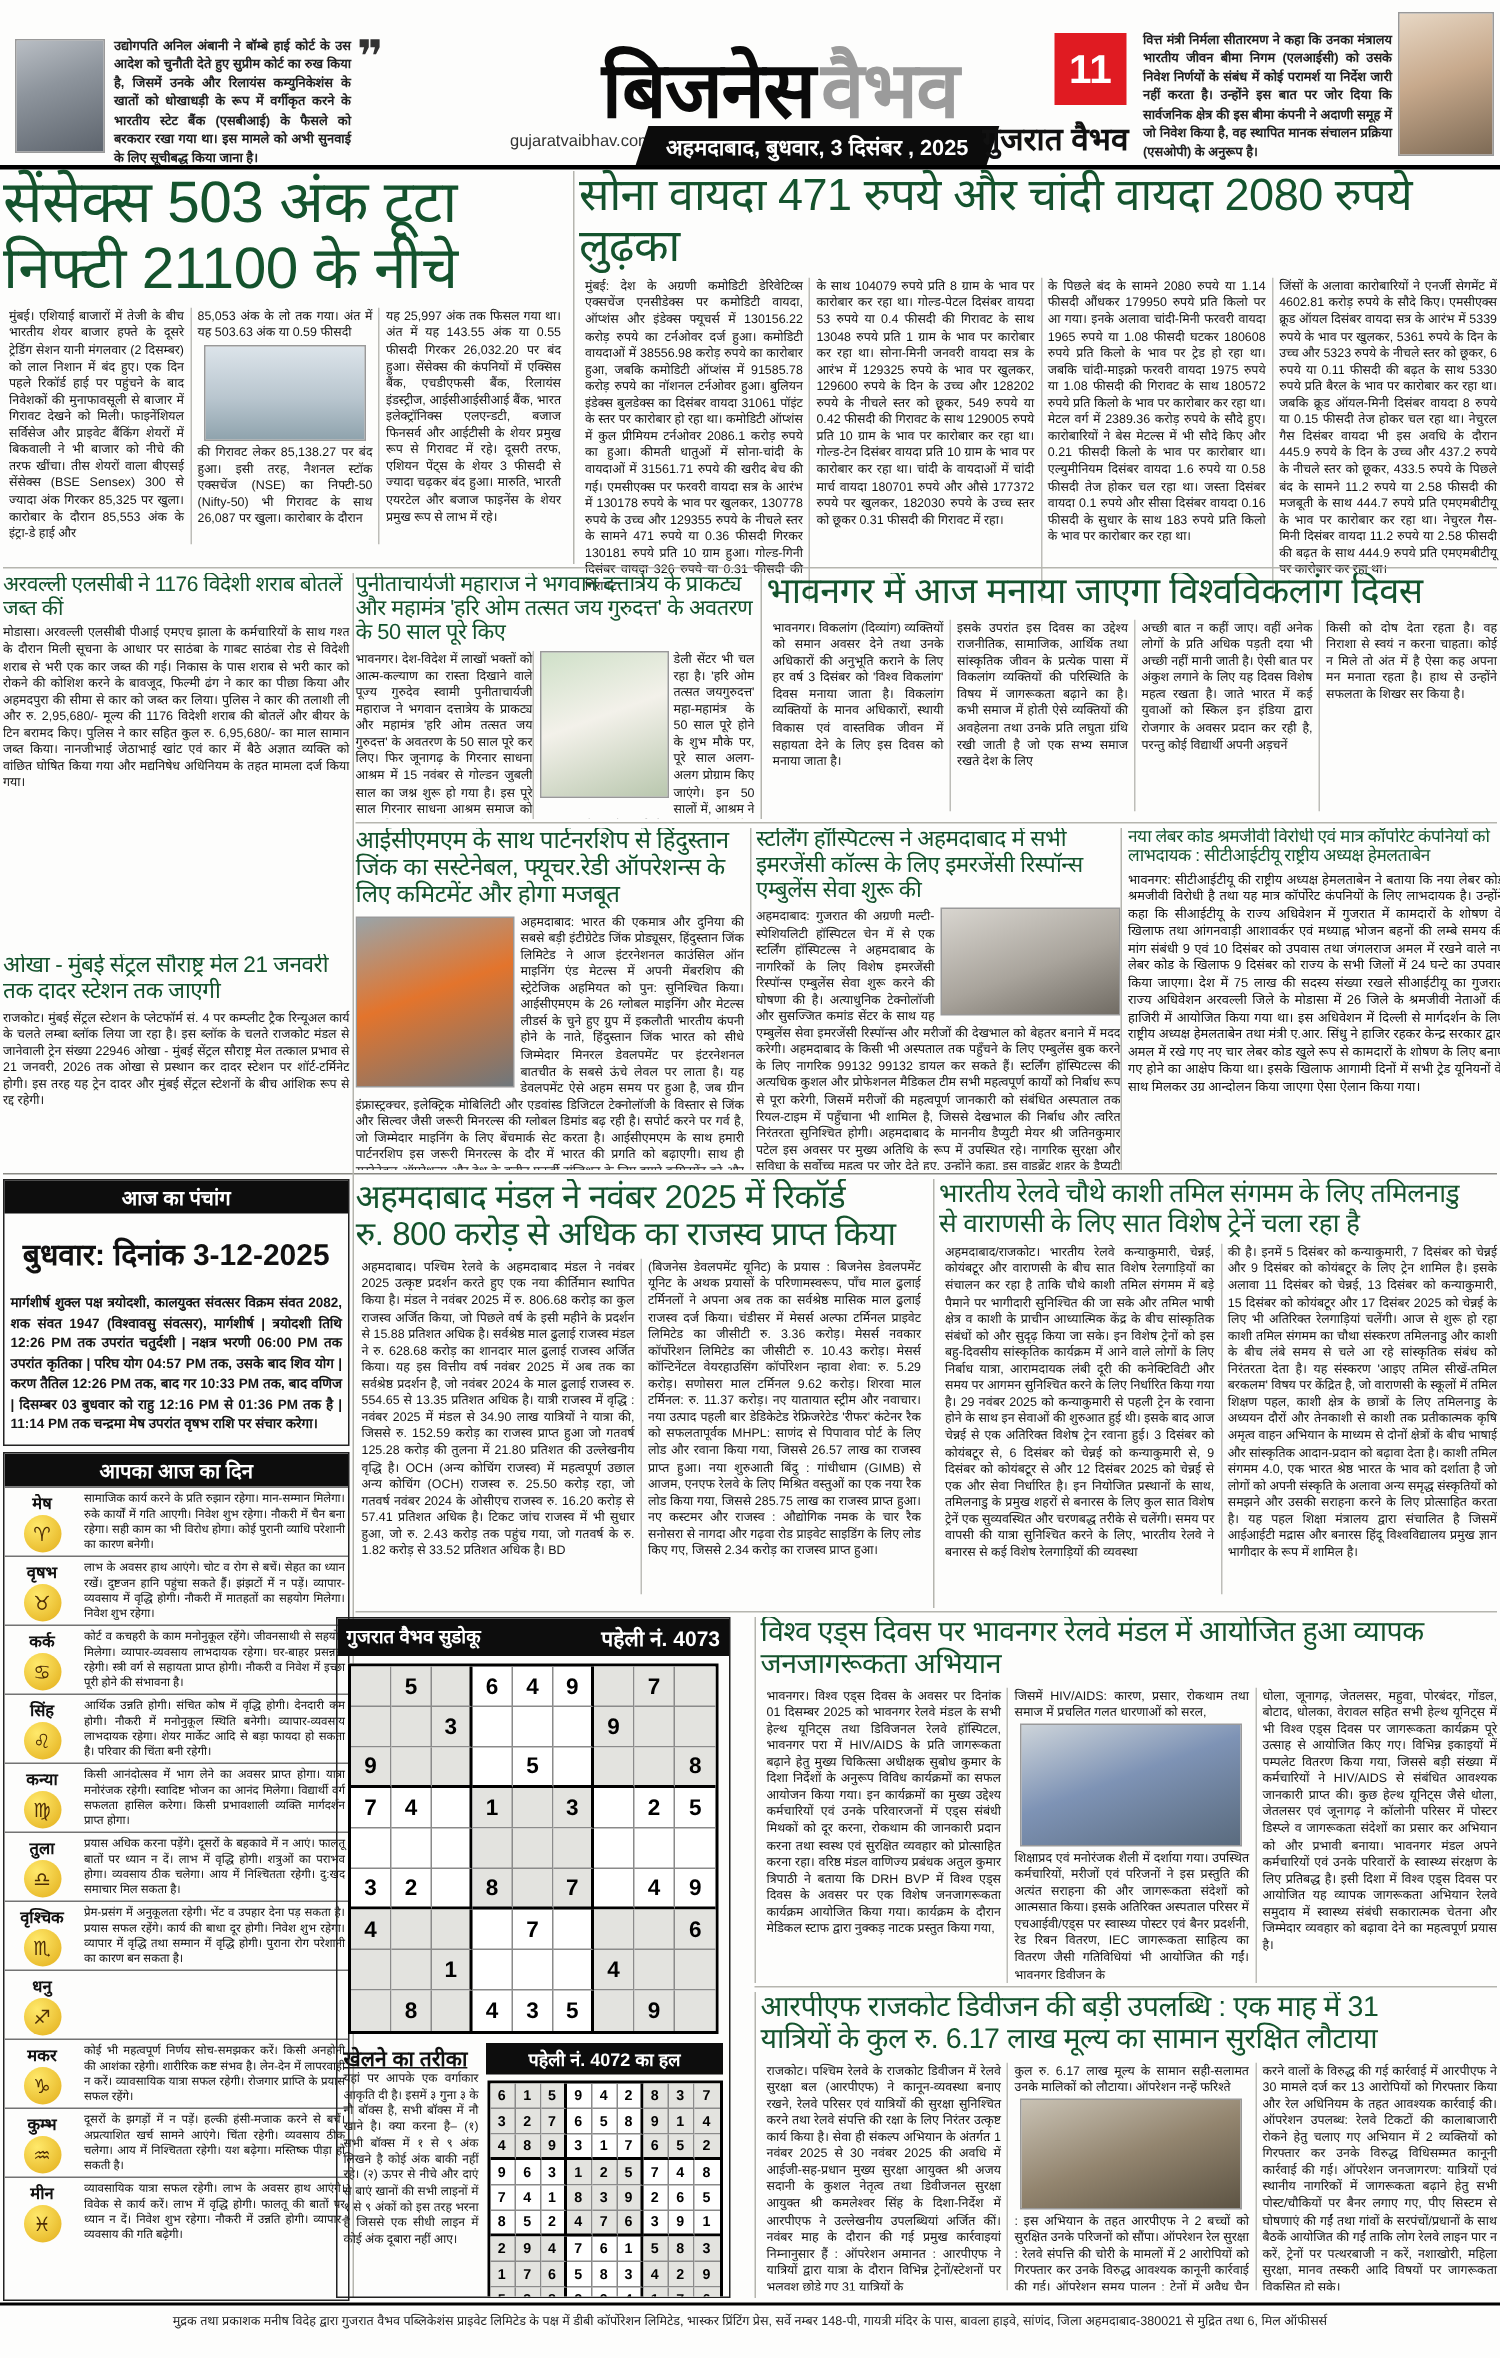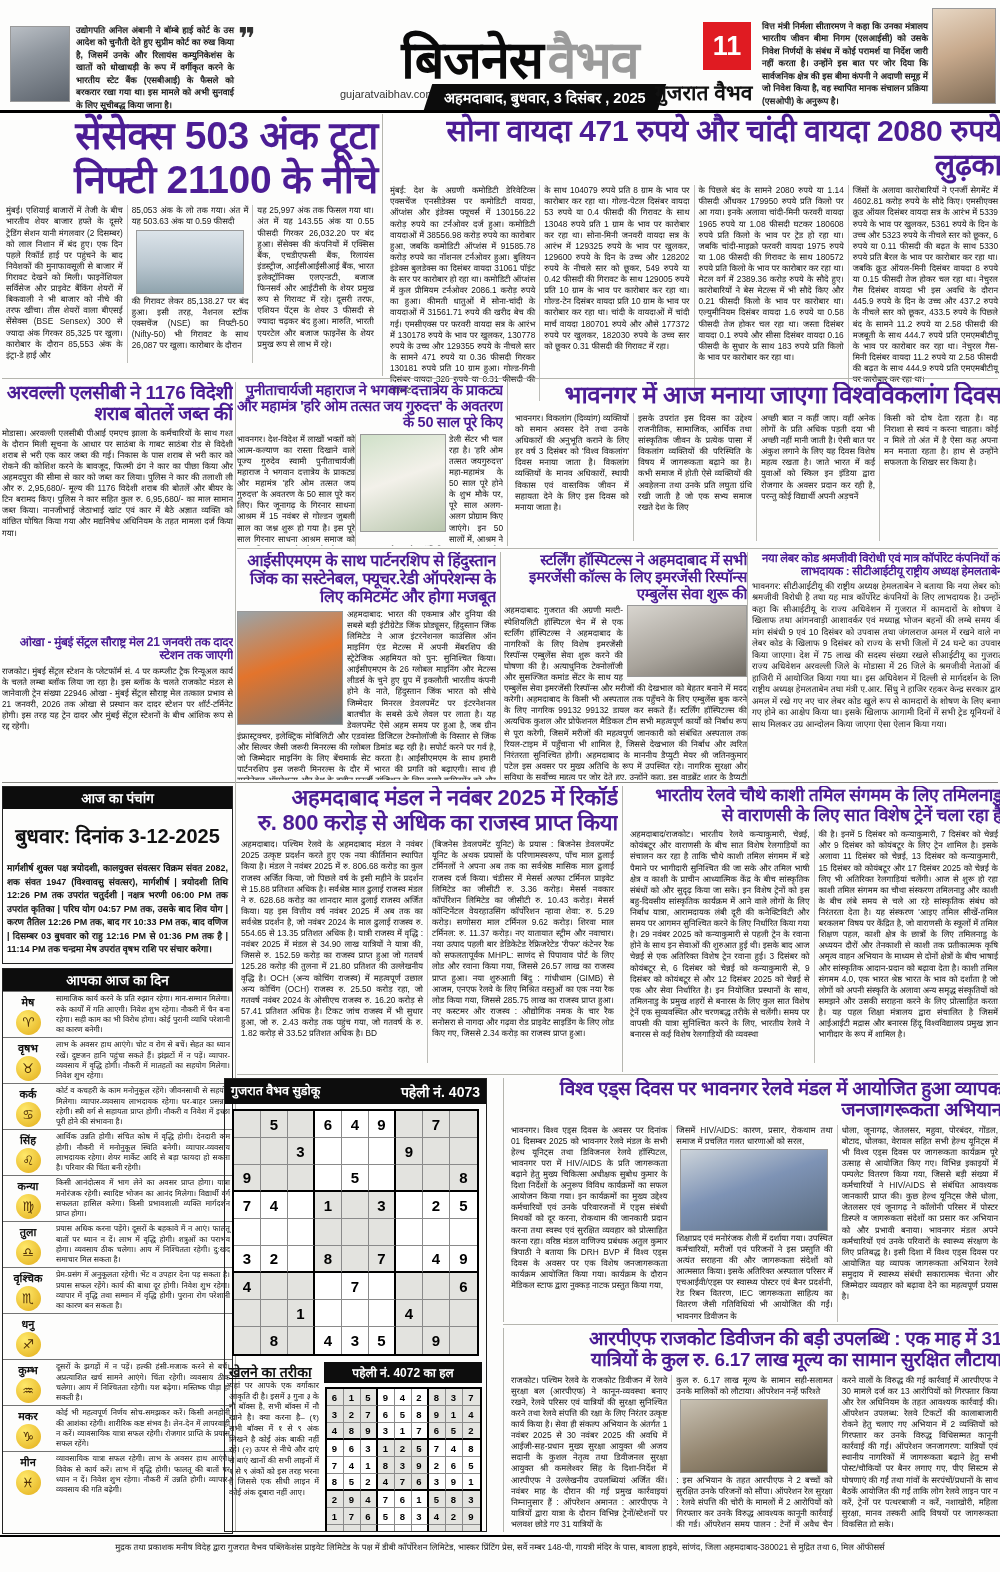--- a/index.html
+++ b/index.html
@@ -1,20 +1,20 @@
 <!DOCTYPE html>
 <html><head>
 <meta charset="utf-8">
 <style>
   html,body{margin:0;padding:0;background:#888}
   #page{position:relative;width:1000px;height:1572px;background:#fdfdfc;margin:0 auto;
         font-family:"Liberation Sans","DejaVu Sans",sans-serif;color:#111;overflow:hidden}
   .abs{position:absolute}
   .bt{font-size:8.3px;line-height:1.34;text-align:justify;color:#141414}
-  .hl{font-weight:700;color:#4c1d95;text-align:right;line-height:1.12;letter-spacing:-.3px}
+  .hl{font-weight:400;color:#14532d;text-align:left;line-height:1.12;letter-spacing:-.3px}
   .cols{display:flex}
   .cols>div{flex:1;padding:0 4px}
   .cols>div+div{border-left:1px solid #bdbdb8}
   .photo{background:#cfcfc9;border:1px solid #999}
   .vline{position:absolute;width:1px;background:#b5b5ae}
   .hline{position:absolute;height:1px;background:#b5b5ae}
   
   .mast1{font-weight:800;font-size:52px;color:#0a0a0a;letter-spacing:-1px}
   .mast2{font-weight:800;font-size:52px;color:#9b9b9b;letter-spacing:-1px}
   .banner{background:#0c0c0c;color:#fff;font-weight:700;font-size:14.5px;padding:3px 16px;
@@ -89,25 +89,25 @@
       <div class="bt">मुंबई: देश के अग्रणी कमोडिटी डेरिवेटिव्स एक्सचेंज एनसीडेक्स पर कमोडिटी वायदा, ऑप्शंस और इंडेक्स फ्यूचर्स में 130156.22 करोड़ रुपये का टर्नओवर दर्ज हुआ। कमोडिटी वायदाओं में 38556.98 करोड़ रुपये का कारोबार हुआ, जबकि कमोडिटी ऑप्शंस में 91585.78 करोड़ रुपये का नॉशनल टर्नओवर हुआ। बुलियन इंडेक्स बुलडेक्स का दिसंबर वायदा 31061 पॉइंट के स्तर पर कारोबार हो रहा था। कमोडिटी ऑप्शंस में कुल प्रीमियम टर्नओवर 2086.1 करोड़ रुपये का हुआ। कीमती धातुओं में सोना-चांदी के वायदाओं में 31561.71 रुपये की खरीद बेच की गई। एमसीएक्स पर फरवरी वायदा सत्र के आरंभ में 130178 रुपये के भाव पर खुलकर, 130778 रुपये के उच्च और 129355 रुपये के नीचले स्तर के सामने 471 रुपये या 0.36 फीसदी गिरकर 130181 रुपये प्रति 10 ग्राम हुआ। गोल्ड-गिनी दिसंबर वायदा 326 रुपये या 0.31 फीसदी की गिरावट</div>
       <div class="bt">के साथ 104079 रुपये प्रति 8 ग्राम के भाव पर कारोबार कर रहा था। गोल्ड-पेटल दिसंबर वायदा 53 रुपये या 0.4 फीसदी की गिरावट के साथ 13048 रुपये प्रति 1 ग्राम के भाव पर कारोबार कर रहा था। सोना-मिनी जनवरी वायदा सत्र के आरंभ में 129325 रुपये के भाव पर खुलकर, 129600 रुपये के दिन के उच्च और 128202 रुपये के नीचले स्तर को छूकर, 549 रुपये या 0.42 फीसदी की गिरावट के साथ 129005 रुपये प्रति 10 ग्राम के भाव पर कारोबार कर रहा था। गोल्ड-टेन दिसंबर वायदा प्रति 10 ग्राम के भाव पर कारोबार कर रहा था। चांदी के वायदाओं में चांदी मार्च वायदा 180701 रुपये और औसे 177372 रुपये पर खुलकर, 182030 रुपये के उच्च स्तर को छूकर 0.31 फीसदी की गिरावट में रहा।</div>
       <div class="bt">के पिछले बंद के सामने 2080 रुपये या 1.14 फीसदी औंधकर 179950 रुपये प्रति किलो पर आ गया। इनके अलावा चांदी-मिनी फरवरी वायदा 1965 रुपये या 1.08 फीसदी घटकर 180608 रुपये प्रति किलो के भाव पर ट्रेड हो रहा था। जबकि चांदी-माइक्रो फरवरी वायदा 1975 रुपये या 1.08 फीसदी की गिरावट के साथ 180572 रुपये प्रति किलो के भाव पर कारोबार कर रहा था। मेटल वर्ग में 2389.36 करोड़ रुपये के सौदे हुए। कारोबारियों ने बेस मेटल्स में भी सौदे किए और 0.21 फीसदी किलो के भाव पर कारोबार था। एल्युमीनियम दिसंबर वायदा 1.6 रुपये या 0.58 फीसदी तेज होकर चल रहा था। जस्ता दिसंबर वायदा 0.1 रुपये और सीसा दिसंबर वायदा 0.16 फीसदी के सुधार के साथ 183 रुपये प्रति किलो के भाव पर कारोबार कर रहा था।</div>
       <div class="bt">जिंसों के अलावा कारोबारियों ने एनर्जी सेगमेंट में 4602.81 करोड़ रुपये के सौदे किए। एमसीएक्स क्रूड ऑयल दिसंबर वायदा सत्र के आरंभ में 5339 रुपये के भाव पर खुलकर, 5361 रुपये के दिन के उच्च और 5323 रुपये के नीचले स्तर को छूकर, 6 रुपये या 0.11 फीसदी की बढ़त के साथ 5330 रुपये प्रति बैरल के भाव पर कारोबार कर रहा था। जबकि क्रूड ऑयल-मिनी दिसंबर वायदा 8 रुपये या 0.15 फीसदी तेज होकर चल रहा था। नेचुरल गैस दिसंबर वायदा भी इस अवधि के दौरान 445.9 रुपये के दिन के उच्च और 437.2 रुपये के नीचले स्तर को छूकर, 433.5 रुपये के पिछले बंद के सामने 11.2 रुपये या 2.58 फीसदी की मजबूती के साथ 444.7 रुपये प्रति एमएमबीटीयू के भाव पर कारोबार कर रहा था। नेचुरल गैस-मिनी दिसंबर वायदा 11.2 रुपये या 2.58 फीसदी की बढ़त के साथ 444.9 रुपये प्रति एमएमबीटीयू पर कारोबार कर रहा था।</div>
     </div>
   </section>
 
   <div class="hline" style="left:2px;top:378px;width:996px"></div>
 
   <section class="abs" style="left:2px;top:382px;width:231px;height:256px;overflow:hidden">
-    <div class="hl" style="font-size:19px">अरवल्ली एलसीबी ने 1176 विदेशी शराब बोतलें जब्त कीं</div>
+    <div class="hl" style="font-size:14px">अरवल्ली एलसीबी ने 1176 विदेशी शराब बोतलें जब्त कीं</div>
     <div class="bt" style="margin-top:3px">मोडासा। अरवल्ली एलसीबी पीआई एमएच झाला के कर्मचारियों के साथ गश्त के दौरान मिली सूचना के आधार पर साठंबा के गाबट साठंबा रोड से विदेशी शराब से भरी एक कार जब्त की गई। निकास के पास शराब से भरी कार को रोकने की कोशिश करने के बावजूद, फिल्मी ढंग ने कार का पीछा किया और अहमदपुरा की सीमा से कार को जब्त कर लिया। पुलिस ने कार की तलाशी ली और रु. 2,95,680/- मूल्य की 1176 विदेशी शराब की बोतलें और बीयर के टिन बरामद किए। पुलिस ने कार सहित कुल रु. 6,95,680/- का माल सामान जब्त किया। नानजीभाई जेठाभाई खांट एवं कार में बैठे अज्ञात व्यक्ति को वांछित घोषित किया गया और मद्यनिषेध अधिनियम के तहत मामला दर्ज किया गया।</div>
   </section>
   <section class="abs" style="left:2px;top:636px;width:231px;height:146px;overflow:hidden">
-    <div class="hl" style="font-size:12px">ओखा - मुंबई सेंट्रल सौराष्ट्र मेल 21 जनवरी तक दादर स्टेशन तक जाएगी</div>
+    <div class="hl" style="font-size:15px">ओखा - मुंबई सेंट्रल सौराष्ट्र मेल 21 जनवरी तक दादर स्टेशन तक जाएगी</div>
     <div class="bt" style="margin-top:3px">राजकोट। मुंबई सेंट्रल स्टेशन के प्लेटफॉर्म सं. 4 पर कम्प्लीट ट्रैक रिन्यूअल कार्य के चलते लम्बा ब्लॉक लिया जा रहा है। इस ब्लॉक के चलते राजकोट मंडल से जानेवाली ट्रेन संख्या 22946 ओखा - मुंबई सेंट्रल सौराष्ट्र मेल तत्काल प्रभाव से 21 जनवरी, 2026 तक ओखा से प्रस्थान कर दादर स्टेशन पर शॉर्ट-टर्मिनेट होगी। इस तरह यह ट्रेन दादर और मुंबई सेंट्रल स्टेशनों के बीच आंशिक रूप से रद्द रहेगी।</div>
   </section>
 
   <section class="abs" style="left:237px;top:382px;width:266px;height:164px;overflow:hidden">
     <div class="hl" style="font-size:14.5px">पुनीताचार्यजी महाराज ने भगवान दत्तात्रेय के प्राकट्य और महामंत्र 'हरि ओम तत्सत जय गुरुदत्त' के अवतरण के 50 साल पूरे किए</div>
     <div style="display:flex;margin-top:3px">
       <div class="bt" style="width:118px">भावनगर। देश-विदेश में लाखों भक्तों को आत्म-कल्याण का रास्ता दिखाने वाले पूज्य गुरुदेव स्वामी पुनीताचार्यजी महाराज ने भगवान दत्तात्रेय के प्राकट्य और महामंत्र 'हरि ओम तत्सत जय गुरुदत्त' के अवतरण के 50 साल पूरे कर लिए। फिर जूनागढ़ के गिरनार साधना आश्रम में 15 नवंबर से गोल्डन जुबली साल का जश्न शुरू हो गया है। इस पूरे साल गिरनार साधना आश्रम समाज को आध्यात्मिक ध्यान और सेवा के तीन तरह के प्रोग्राम समर्पित करेगा। गौरतलब है कि भावनगर के साधक सालों से आश्रम से जुड़े हुए हैं और यहां एक</div>
       <div style="flex:1;padding-left:4px;border-left:1px solid #bdbdb8">
         <div class="photo" style="width:84px;height:96px;float:left;margin:0 3px 2px 0;background:linear-gradient(160deg,#cfe0c8 0%,#f3f1ea 45%,#b9c7ae 100%)"></div>
         <div class="bt">डेली सेंटर भी चल रहा है। 'हरि ओम तत्सत जयगुरुदत्त' महा-महामंत्र के 50 साल पूरे होने के शुभ मौके पर, पूरे साल अलग-अलग प्रोग्राम किए जाएंगे। इन 50 सालों में, आश्रम ने अध्यात्म, सेवा और पॉजिटिव बदलाव के जरिए अनगिनत साधकों के जीवन में शांति और आत्म-साक्षात्कार लाया है। गुरुदेव पुनीताचार्यजी महाराज की साधना परंपरा खास रही है। इस परंपरा में, 'हरि ओम तत्सत जयगुरुदत्त' महा-महामंत्र के जाप से मन खुद-ब-खुद शांत हो जाता है। जैसे ही मंत्र के वाइब्रेशन से अंदर की एनर्जी निकलती है, ध्यान अपने आप होने लगता है।</div>
@@ -210,31 +210,31 @@
           <div class="horo-text">प्रेम-प्रसंग में अनुकूलता रहेगी। भेंट व उपहार देना पड़ सकता है। प्रयास सफल रहेंगे। कार्य की बाधा दूर होगी। निवेश शुभ रहेगा। व्यापार में वृद्धि तथा सम्मान में वृद्धि होगी। पुराना रोग परेशानी का कारण बन सकता है।</div>
         </div>
         <div class="horo-row">
           <div class="horo-sign">
             <div class="horo-name">धनु</div>
             <div class="horo-icon">♐</div>
           </div>
         </div>
         <div class="horo-row">
           <div class="horo-sign">
+            <div class="horo-name">मकर</div>
+            <div class="horo-icon">♑</div>
+          </div>
+          <div class="horo-text">कोई भी महत्वपूर्ण निर्णय सोच-समझकर करें। किसी अनहोनी की आशंका रहेगी। शारीरिक कष्ट संभव है। लेन-देन में लापरवाही न करें। व्यावसायिक यात्रा सफल रहेगी। रोजगार प्राप्ति के प्रयास सफल रहेंगे।</div>
+        </div>
+        <div class="horo-row">
+          <div class="horo-sign">
             <div class="horo-name">कुम्भ</div>
             <div class="horo-icon">♒</div>
           </div>
           <div class="horo-text">दूसरों के झगड़ों में न पड़ें। हल्की हंसी-मजाक करने से बचें। अप्रत्याशित खर्च सामने आएंगे। चिंता रहेगी। व्यवसाय ठीक चलेगा। आय में निश्चितता रहेगी। यश बढ़ेगा। मस्तिष्क पीड़ा हो सकती है।</div>
-        </div>
-        <div class="horo-row">
-          <div class="horo-sign">
-            <div class="horo-name">मकर</div>
-            <div class="horo-icon">♑</div>
-          </div>
-          <div class="horo-text">कोई भी महत्वपूर्ण निर्णय सोच-समझकर करें। किसी अनहोनी की आशंका रहेगी। शारीरिक कष्ट संभव है। लेन-देन में लापरवाही न करें। व्यावसायिक यात्रा सफल रहेगी। रोजगार प्राप्ति के प्रयास सफल रहेंगे।</div>
         </div>
         <div class="horo-row">
           <div class="horo-sign">
             <div class="horo-name">मीन</div>
             <div class="horo-icon">♓</div>
           </div>
           <div class="horo-text">व्यावसायिक यात्रा सफल रहेगी। लाभ के अवसर हाथ आएंगे। विवेक से कार्य करें। लाभ में वृद्धि होगी। फालतू की बातों पर ध्यान न दें। निवेश शुभ रहेगा। नौकरी में उन्नति होगी। व्यापार-व्यवसाय की गति बढ़ेगी।</div>
         </div>
       </div>
   </section>

